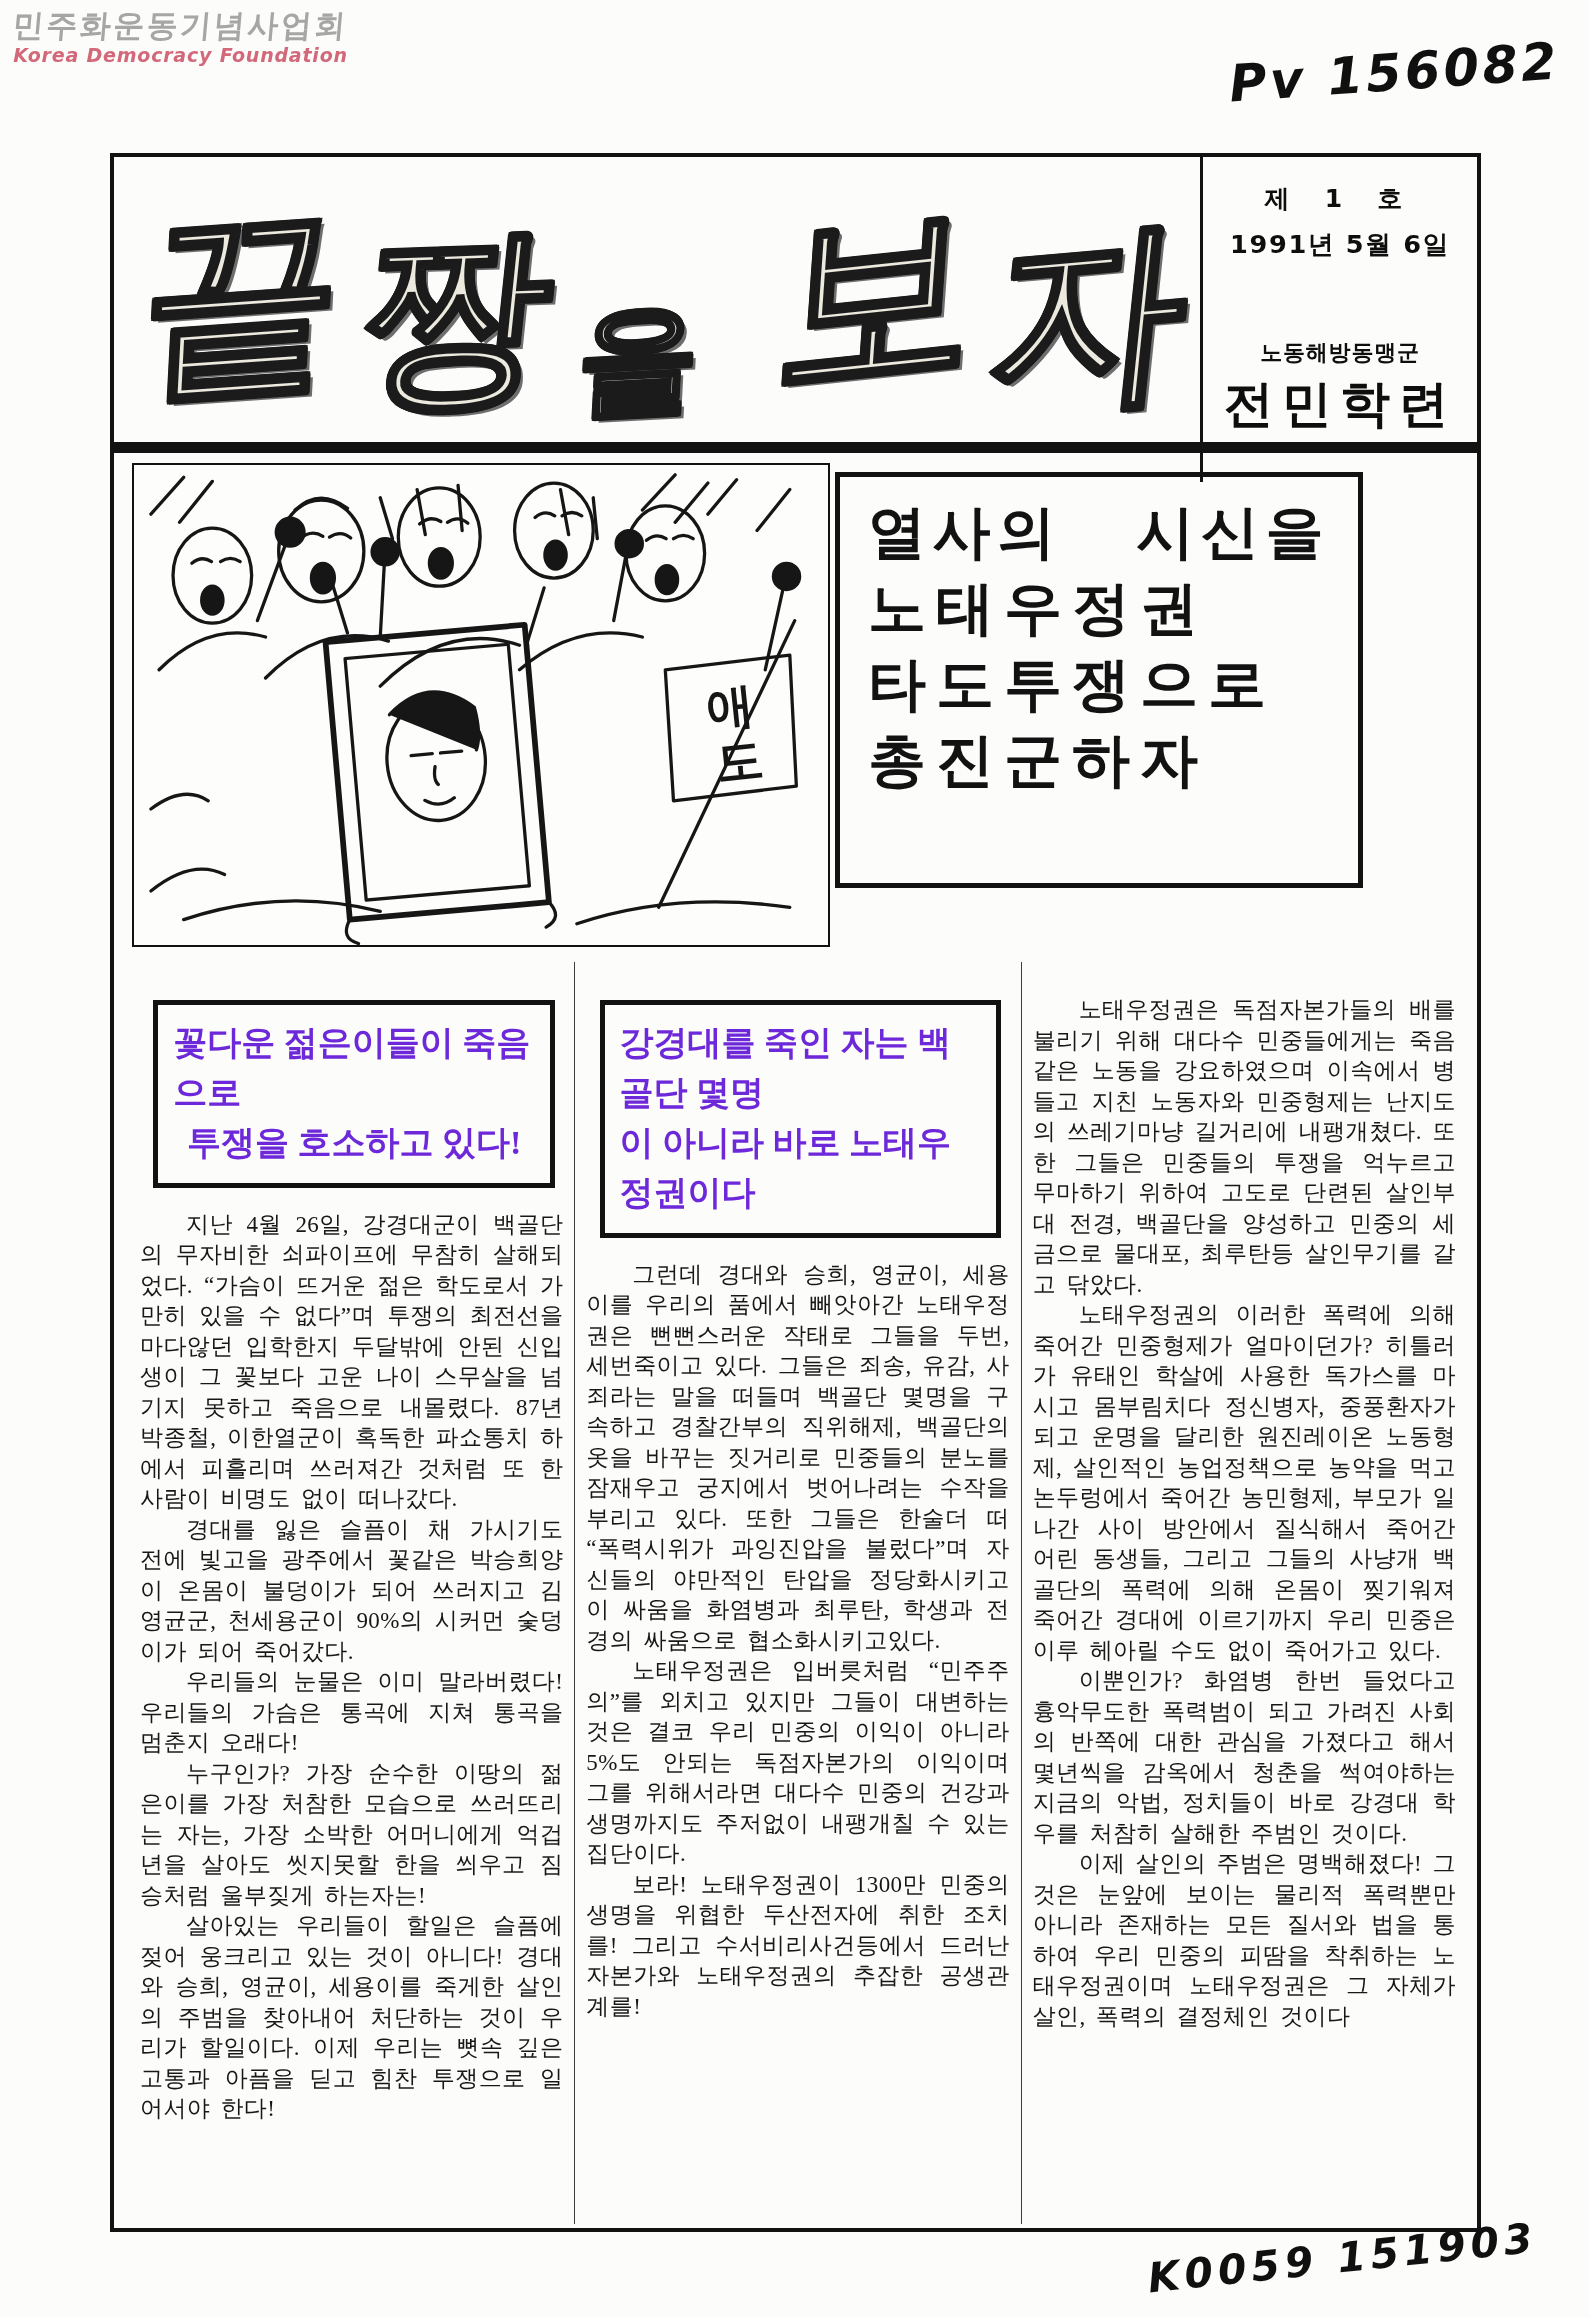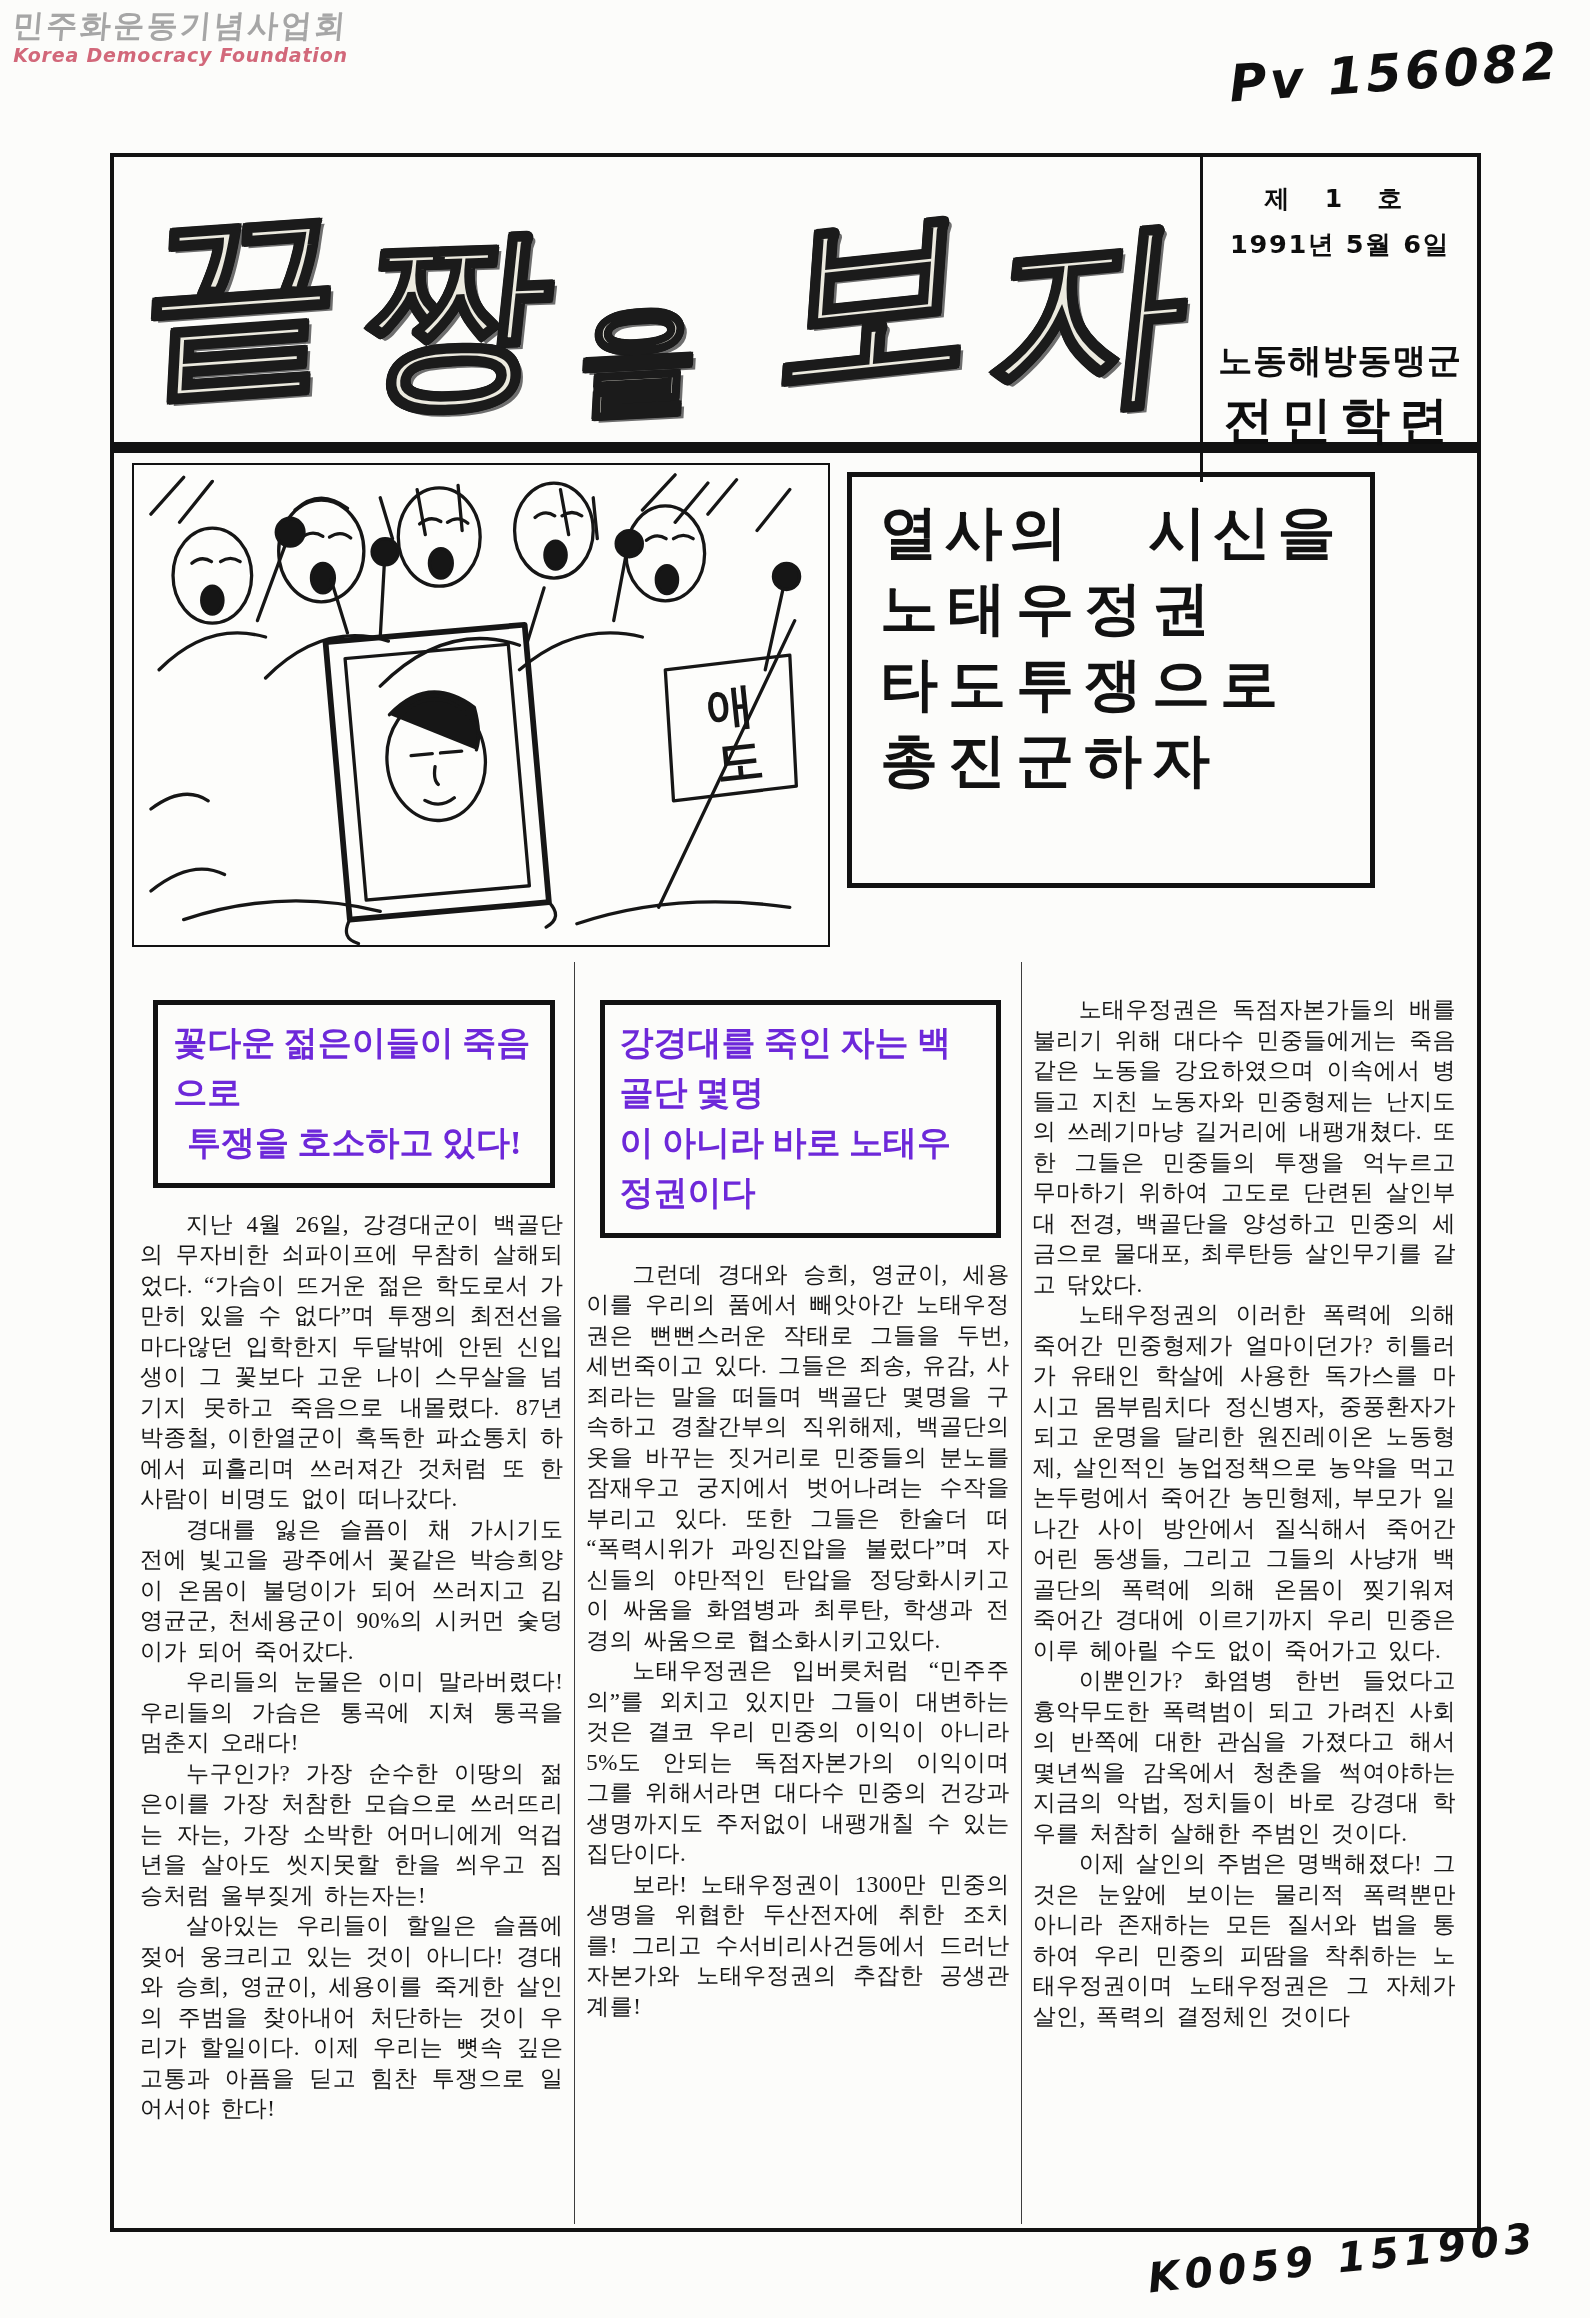--- a/index.html
+++ b/index.html
@@ -32,29 +32,29 @@
   .mchar0{left:23px;top:13.2px;font-size:198px;transform:rotate(-4deg) skewX(-7deg);}
   .mchar1{left:241px;top:33px;font-size:191px;transform:rotate(-2deg) skewX(-8deg);}
   .mchar2{left:459px;top:122px;font-size:120px;transform:rotate(-3deg) skewX(-6deg);}
   .mchar3{left:658px;top:6.6px;font-size:198px;transform:rotate(-6deg) skewX(-10deg);}
   .mchar4{left:873px;top:28px;font-size:195px;transform:rotate(-5deg) skewX(-11deg);}
 
   .mast-info{position:absolute;right:0;top:0;width:277px;height:325px;border-left:3.3px solid #121212;
              box-sizing:border-box;text-align:center;font-family:"DejaVu Sans",sans-serif;color:#0e0e0e;}
   .issue-no{margin-top:25px;font-size:25px;font-weight:bold;letter-spacing:13.2px;}
   .issue-date{margin-top:11.6px;font-size:25.6px;font-weight:bold;letter-spacing:1.7px;}
-  .org1{margin-top:76px;font-size:34px;font-weight:bold;letter-spacing:0.8px;}
+  .org1{margin-top:76px;font-size:22px;font-weight:bold;letter-spacing:0.8px;}
   .org2{margin-top:3.3px;font-size:50px;font-weight:bold;letter-spacing:8.3px;}
 
   
   .illu-box{position:absolute;left:18px;top:306px;width:698px;height:484px;border:2.5px solid #121212;
             box-sizing:border-box;background:#fdfdfb;}
   .illu-box svg{width:100%;height:100%;}
   .headline-box{position:absolute;left:721px;top:315px;width:528px;height:416px;border:5px solid #121212;
-                box-sizing:border-box;padding:18px 28px 7px 28px;margin-left:12px;}
+                box-sizing:border-box;padding:18px 28px 7px 28px;}
   .hl-line{font-size:58px;font-weight:bold;line-height:76px;letter-spacing:10px;color:#121212;
            font-family:"Liberation Serif","DejaVu Serif",serif;}
   .hl-line.spread{display:flex;justify-content:space-between;letter-spacing:6.6px;}
 
   
   .cols{position:absolute;left:15px;top:805px;width:1338px;height:1262px;display:flex;}
   .col{flex:1;padding:0 11px;box-sizing:border-box;overflow:hidden;}
   .col + .col{border-left:1.7px solid #3d3d3d;}
   .col p{margin:0;font-size:23px;line-height:30.5px;text-align:justify;text-indent:46px;
          letter-spacing:0.4px;word-spacing:4.1px;color:#171717;}

